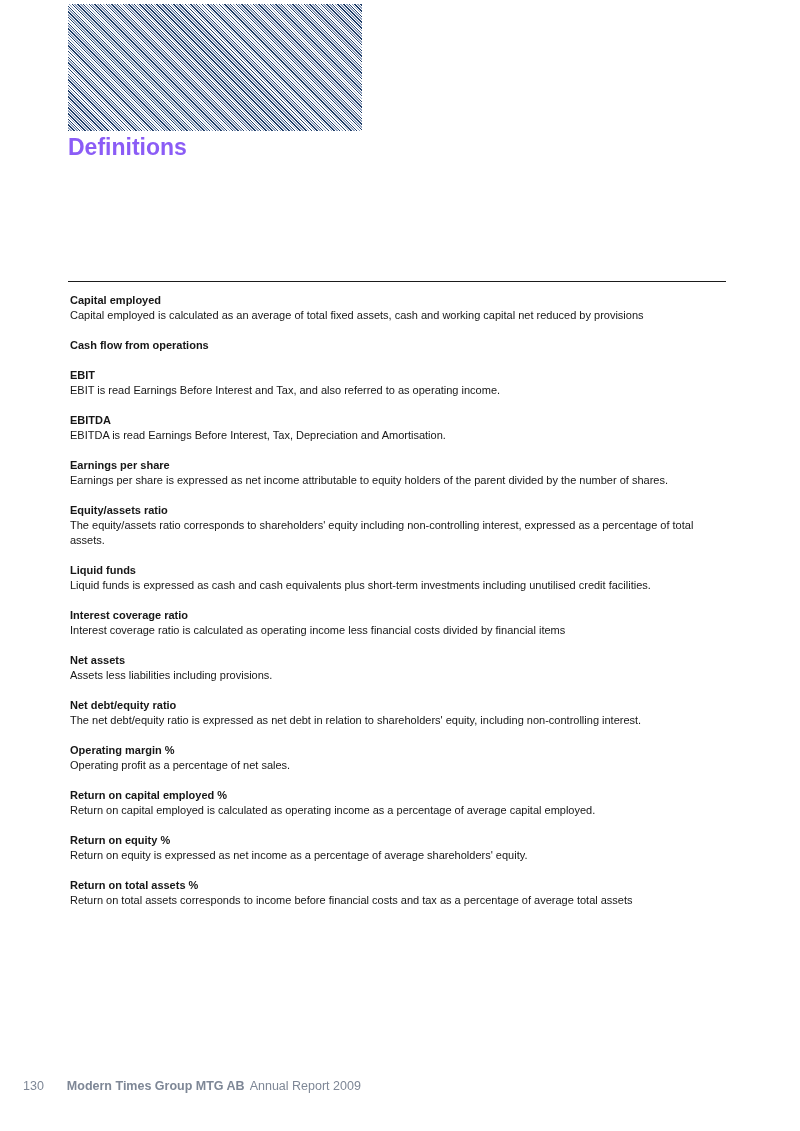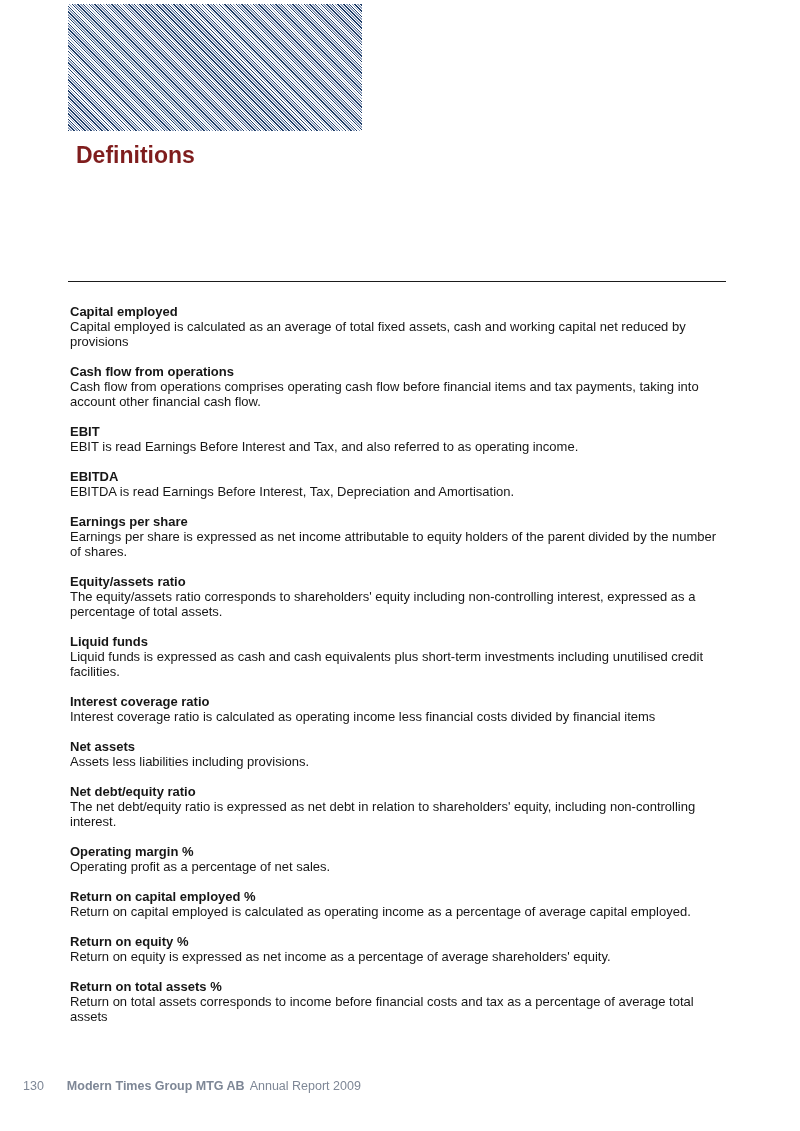--- a/index.html
+++ b/index.html
@@ -21,39 +21,39 @@
       #1f3e69 0px,  #1f3e69 1.0px,
       #ffffff 1.0px, #ffffff 2.0px,
       #8fa0bd 2.0px, #8fa0bd 3.1px,
       #ffffff 3.1px, #ffffff 4.0px
     );
   }
 
   .title {
     position: absolute;
     left: 68px; top: 134px;
-    margin: 8px;
+    margin: 0;
     font-size: 23px;
     font-weight: bold;
-    color: #7f1d1d;
+    color: #8b5cf6;
     letter-spacing: 0px;
   }
 
   .rule {
     position: absolute;
     left: 68px; top: 281px;
     width: 658px; height: 0;
     border-top: 1.5px solid #1b1b1b;
   }
 
   .defs {
     position: absolute;
-    left: 70px; top: 304px;
+    left: 70px; top: 293px;
     width: 657px;
-    font-size: 13px;
+    font-size: 11px;
     line-height: 15px;
     color: #161616;
   }
   .def { margin: 0 0 15px 0; }
   .term { font-weight: bold; }
   .text { font-weight: normal; }
 
   .footer {
     position: absolute;
     left: 23px; top: 1079px;
@@ -76,21 +76,20 @@
 
   <div class="rule"></div>
 
   <div class="defs">
     <div class="def">
       <div class="term">Capital employed</div>
       <div class="text">Capital employed is calculated as an average of total fixed assets, cash and working capital net reduced by provisions</div>
     </div>
     <div class="def">
       <div class="term">Cash flow from operations</div>
-      <div class="text">Cash flow from operations comprises operating cash flow before financial items and tax payments, taking into account other financial cash flow.</div>
     </div>
     <div class="def">
       <div class="term">EBIT</div>
       <div class="text">EBIT is read Earnings Before Interest and Tax, and also referred to as operating income.</div>
     </div>
     <div class="def">
       <div class="term">EBITDA</div>
       <div class="text">EBITDA is read Earnings Before Interest, Tax, Depreciation and Amortisation.</div>
     </div>
     <div class="def">

